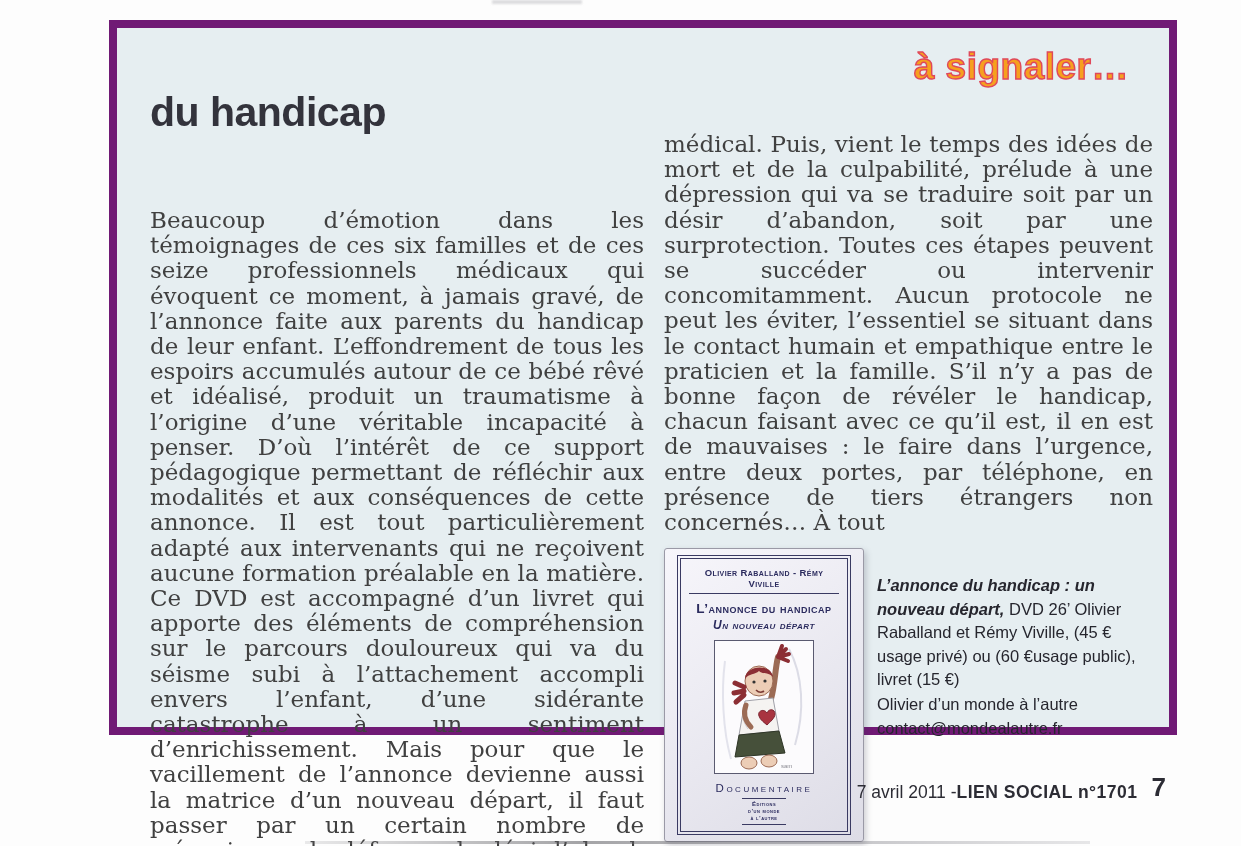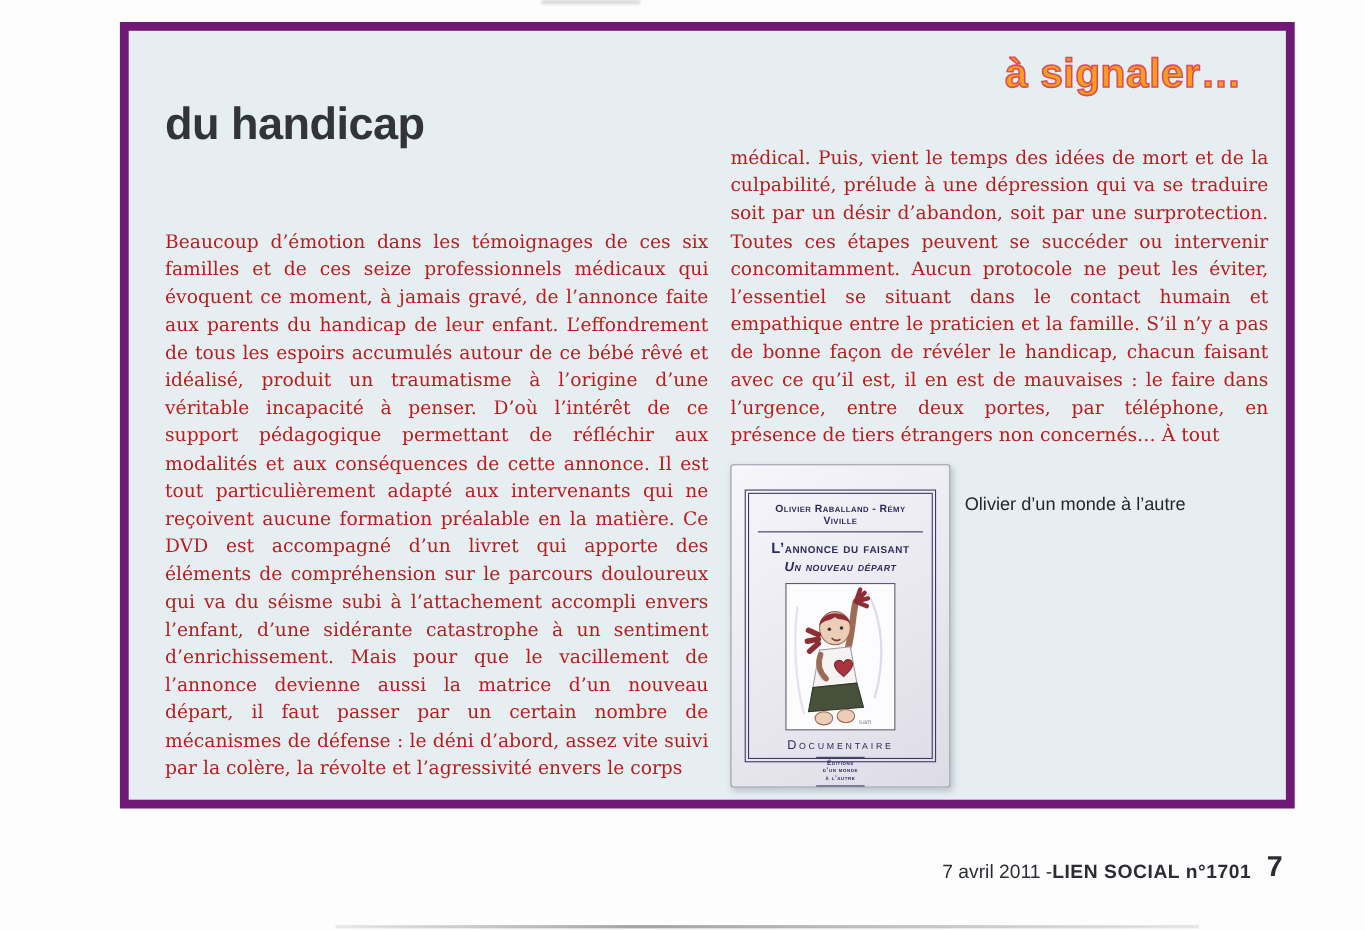--- a/index.html
+++ b/index.html
@@ -5,31 +5,31 @@
   html,body{margin:0;padding:0;background:#ffffff;}
   .sheet{position:relative;width:1241px;height:846px;background:#fdfdfd;overflow:hidden;
          font-family:"Liberation Sans",sans-serif;}
   
   .article-box{position:absolute;left:98px;top:20px;width:1068px;height:715px;
                background:#e6eef1;border:8px solid #701a75;box-sizing:border-box;margin-left:11px;}
   .section-label{position:absolute;top:18px;right:40px;font-size:37px;font-weight:bold;
                  color:#f6a01e;-webkit-text-stroke:1.4px #e0485a;letter-spacing:.5px;}
   .headline{position:absolute;left:33px;top:58px;font-size:41px;line-height:53px;
             font-weight:bold;color:#33333c;letter-spacing:-.5px;}
-  .body-serif{font-family:"DejaVu Serif","Liberation Serif",serif;font-size:17px;
-              line-height:25.2px;color:#b91c1c;text-align:justify;}
+  .body-serif{font-family:"DejaVu Serif","Liberation Serif",serif;font-size:23px;
+              line-height:25.2px;color:#404040;text-align:justify;}
   .col-left{position:absolute;left:33px;top:180px;width:494px;}
   .col-right{position:absolute;left:547px;top:104px;width:489px;}
   .media-row{display:flex;margin-top:13px;gap:13px;}
   .right-stack{flex:1;min-width:0;}
   
   .dvd-cover{flex:none;width:200px;height:294px;box-sizing:border-box;
              background:linear-gradient(145deg,#f7f6fb 0%,#e9e8f0 55%,#dddce6 100%);
              border:1px solid #9a99a6;border-radius:3px;
-             box-shadow:2px 3px 6px rgba(60,60,80,.25);padding:22px 12px;}
+             box-shadow:2px 3px 6px rgba(60,60,80,.25);padding:6px 12px;}
   .cover-frame{border:1.5px solid #3a3a62;height:100%;box-sizing:border-box;padding:2px;}
   .cover-frame-inner{border:1px solid #3a3a62;height:100%;box-sizing:border-box;
                      display:flex;flex-direction:column;align-items:center;
                      padding:8px 5px 6px;color:#2b2b5e;text-align:center;}
   .cover-authors{font-size:9.5px;font-weight:bold;font-variant:small-caps;
                  letter-spacing:.4px;border-bottom:1px solid #3a3a62;
                  padding-bottom:4px;width:96%;}
   .cover-title{font-size:13.5px;font-weight:bold;font-variant:small-caps;
                letter-spacing:.5px;margin-top:7px;}
   .cover-subtitle{font-size:12px;font-weight:bold;font-style:italic;
@@ -77,21 +77,21 @@
 
     <div class="col-right">
       <div class="body-serif">médical. Puis, vient le temps des idées de mort et de la culpabilité, prélude à une dépression qui va se traduire soit par un désir d’abandon, soit par une surprotection. Toutes ces étapes peuvent se succéder ou intervenir concomitamment. Aucun protocole ne peut les éviter, l’essentiel se situant dans le contact humain et empathique entre le praticien et la famille. S’il n’y a pas de bonne façon de révéler le handicap, chacun faisant avec ce qu’il est, il en est de mauvaises : le faire dans l’urgence, entre deux portes, par téléphone, en présence de tiers étrangers non concernés… À tout</div>
 
       <div class="media-row">
 
         <div class="dvd-cover">
           <div class="cover-frame">
             <div class="cover-frame-inner">
               <div class="cover-authors">Olivier Raballand - Rémy Viville</div>
-              <div class="cover-title">L’annonce du faisant</div>
+              <div class="cover-title">L’annonce du handicap</div>
               <div class="cover-subtitle">Un nouveau départ</div>
               <div class="cover-illo">
                 <svg width="98" height="132" viewBox="0 0 98 132" xmlns="http://www.w3.org/2000/svg">
                   <path d="M74 8 C88 34 90 70 80 104" stroke="#dcdce6" fill="none" stroke-width="2"></path>
                   <path d="M10 20 C6 50 8 90 16 118" stroke="#e3e3ec" fill="none" stroke-width="2"></path>
                   <path d="M56 58 C60 44 60 28 63 16" stroke="#9c6b55" stroke-width="6" fill="#ecCDb6" stroke-linecap="round"></path>
                   <path d="M63 16 l8 -8 M63 16 l11 -3 M63 16 l10 4 M63 16 l4 -11" stroke="#8c2e34" stroke-width="4" stroke-linecap="round"></path>
                   <ellipse cx="44" cy="40" rx="14" ry="15" fill="#eccdb6" stroke="#9c6b55" stroke-width="1"></ellipse>
                   <path d="M30 38 C30 24 56 22 58 36 C52 30 48 34 44 30 C40 34 34 32 30 38 Z" fill="#8c2e34"></path>
                   <path d="M29 46 l-9 -4 M29 50 l-10 2 M29 54 l-8 7" stroke="#8c2e34" stroke-width="5" stroke-linecap="round"></path>
@@ -114,21 +114,26 @@
                 <div>d’un monde</div>
                 <div>à l’autre</div>
               </div>
             </div>
           </div>
         </div>
 
         <div class="right-stack">
 
           <div class="caption">
+            <div>
+              <span class="caption-title">L’annonce du handicap : un nouveau départ,</span>
+              <span>DVD 26’ Olivier Raballand et Rémy Viville, (45 € usage privé) ou (60 €usage public), livret (15 €)</span>
+            </div>
             <div class="caption-line">Olivier d’un monde à l’autre</div>
+            <div class="caption-line">contact@mondealautre.fr</div>
           </div>
         </div>
       </div>
     </div>
   </div>
 
   <div class="footer">
     <span>7 avril 2011 - </span>
     <span class="bold">LIEN SOCIAL n°1701</span>
     <span class="page-num">7</span>

